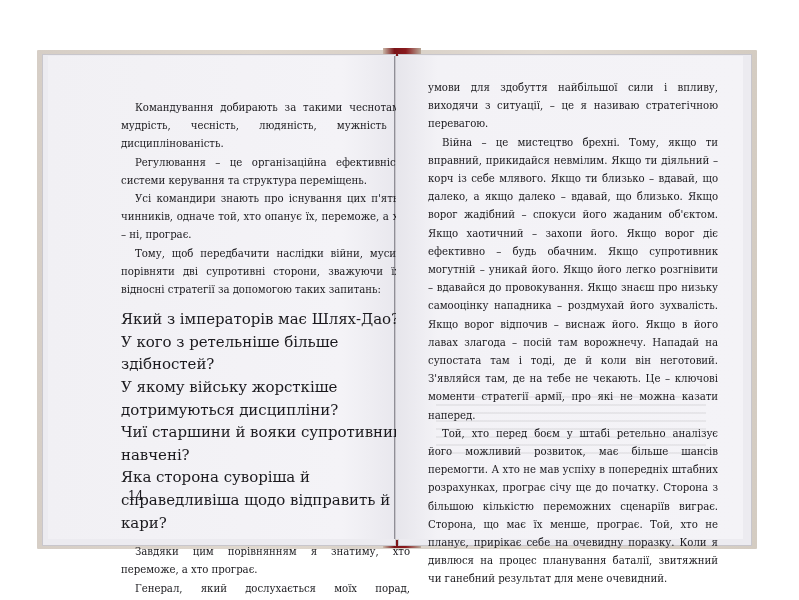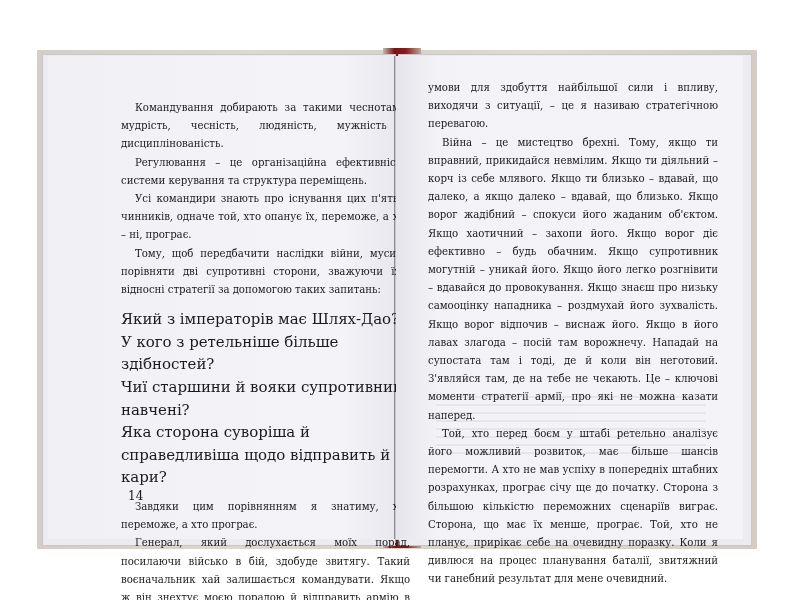--- a/index.html
+++ b/index.html
@@ -133,20 +133,21 @@
 
 <div class="page page-left">
   <div class="text-block" style="top:43px;">
     <p>Командування добирають за такими чеснотами: мудрість, чесність, людяність, мужність і дисциплінованість.</p>
     <p>Регулювання – це організаційна ефективність, системи керування та структура переміщень.</p>
     <p>Усі командири знають про існування цих п'ятьох чинників, одначе той, хто опанує їх, переможе, а хто – ні, програє.</p>
     <p>Тому, щоб передбачити наслідки війни, мусимо порівняти дві супротивні сторони, зважуючи їхні відносні стратегії за допомогою таких запитань:</p>
     <ul class="questions">
       <li>Який з імператорів має Шлях-Дао?</li>
       <li>У кого з ретельніше більше здібностей?</li>
+      <li>У якому війську жорсткіше дотримуються дисципліни?</li>
       <li>Чиї старшини й вояки супротивник навчені?</li>
       <li>Яка сторона суворіша й справедливіша щодо відправить й кари?</li>
     </ul>
     <p>Завдяки цим порівнянням я знатиму, хто переможе, а хто програє.</p>
     <p>Генерал, який дослухається моїх порад, посилаючи військо в бій, здобуде звитягу. Такий воєначальник хай залишається командувати. Якщо ж він знехтує моєю порадою й відправить армію в бій, то зазнає повної поразки, і його потрібно звільнити.</p>
 
   </div>
   <div class="page-num">14</div>
 </div>
 

